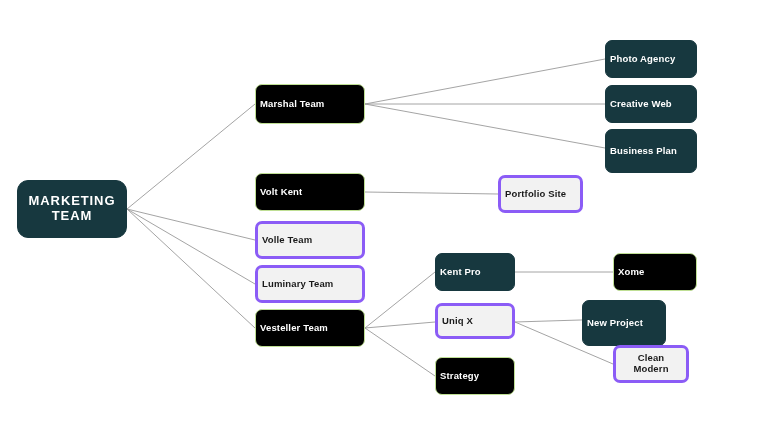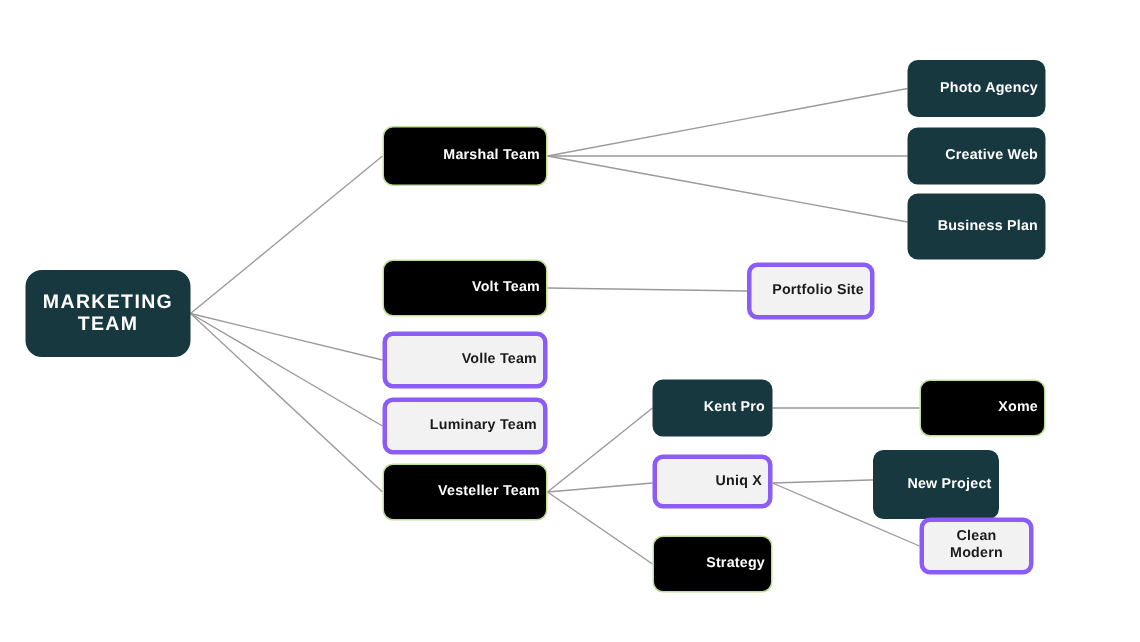--- a/index.html
+++ b/index.html
@@ -23,21 +23,21 @@
     top: 0;
     width: 760px;
     height: 428px;
     pointer-events: none;
   }
   .node {
     position: absolute;
     box-sizing: border-box;
     display: flex;
     align-items: center;
-    justify-content: flex-end;
+    justify-content: flex-start;
     text-align: center;
     border-radius: 7px;
     font-size: 9.5px;
     font-weight: bold;
     letter-spacing: 0.15px;
     line-height: 1.15;
     padding: 6px 4px;
     z-index: 2;
   }
   .node.dark {
@@ -82,21 +82,21 @@
       <line x1="515" y1="322" x2="613" y2="364" stroke="#9a9a9a" stroke-width="0.9"></line>
     </svg>
   <div id="node-layer">
       <div class="node dark root" style="left: 17px; top: 180px; width: 110px; height: 58px;">
         <span>MARKETING  TEAM</span>
       </div>
       <div class="node green" style="left: 255px; top: 84px; width: 110px; height: 40px;">
         <span>Marshal Team</span>
       </div>
       <div class="node green" style="left: 255px; top: 173px; width: 110px; height: 38px;">
-        <span>Volt Team</span>
+        <span>Volt Kent</span>
       </div>
       <div class="node light" style="left: 255px; top: 221px; width: 110px; height: 38px;">
         <span>Volle Team</span>
       </div>
       <div class="node light" style="left: 255px; top: 265px; width: 110px; height: 38px;">
         <span>Luminary Team</span>
       </div>
       <div class="node green" style="left: 255px; top: 309px; width: 110px; height: 38px;">
         <span>Vesteller Team</span>
       </div>

